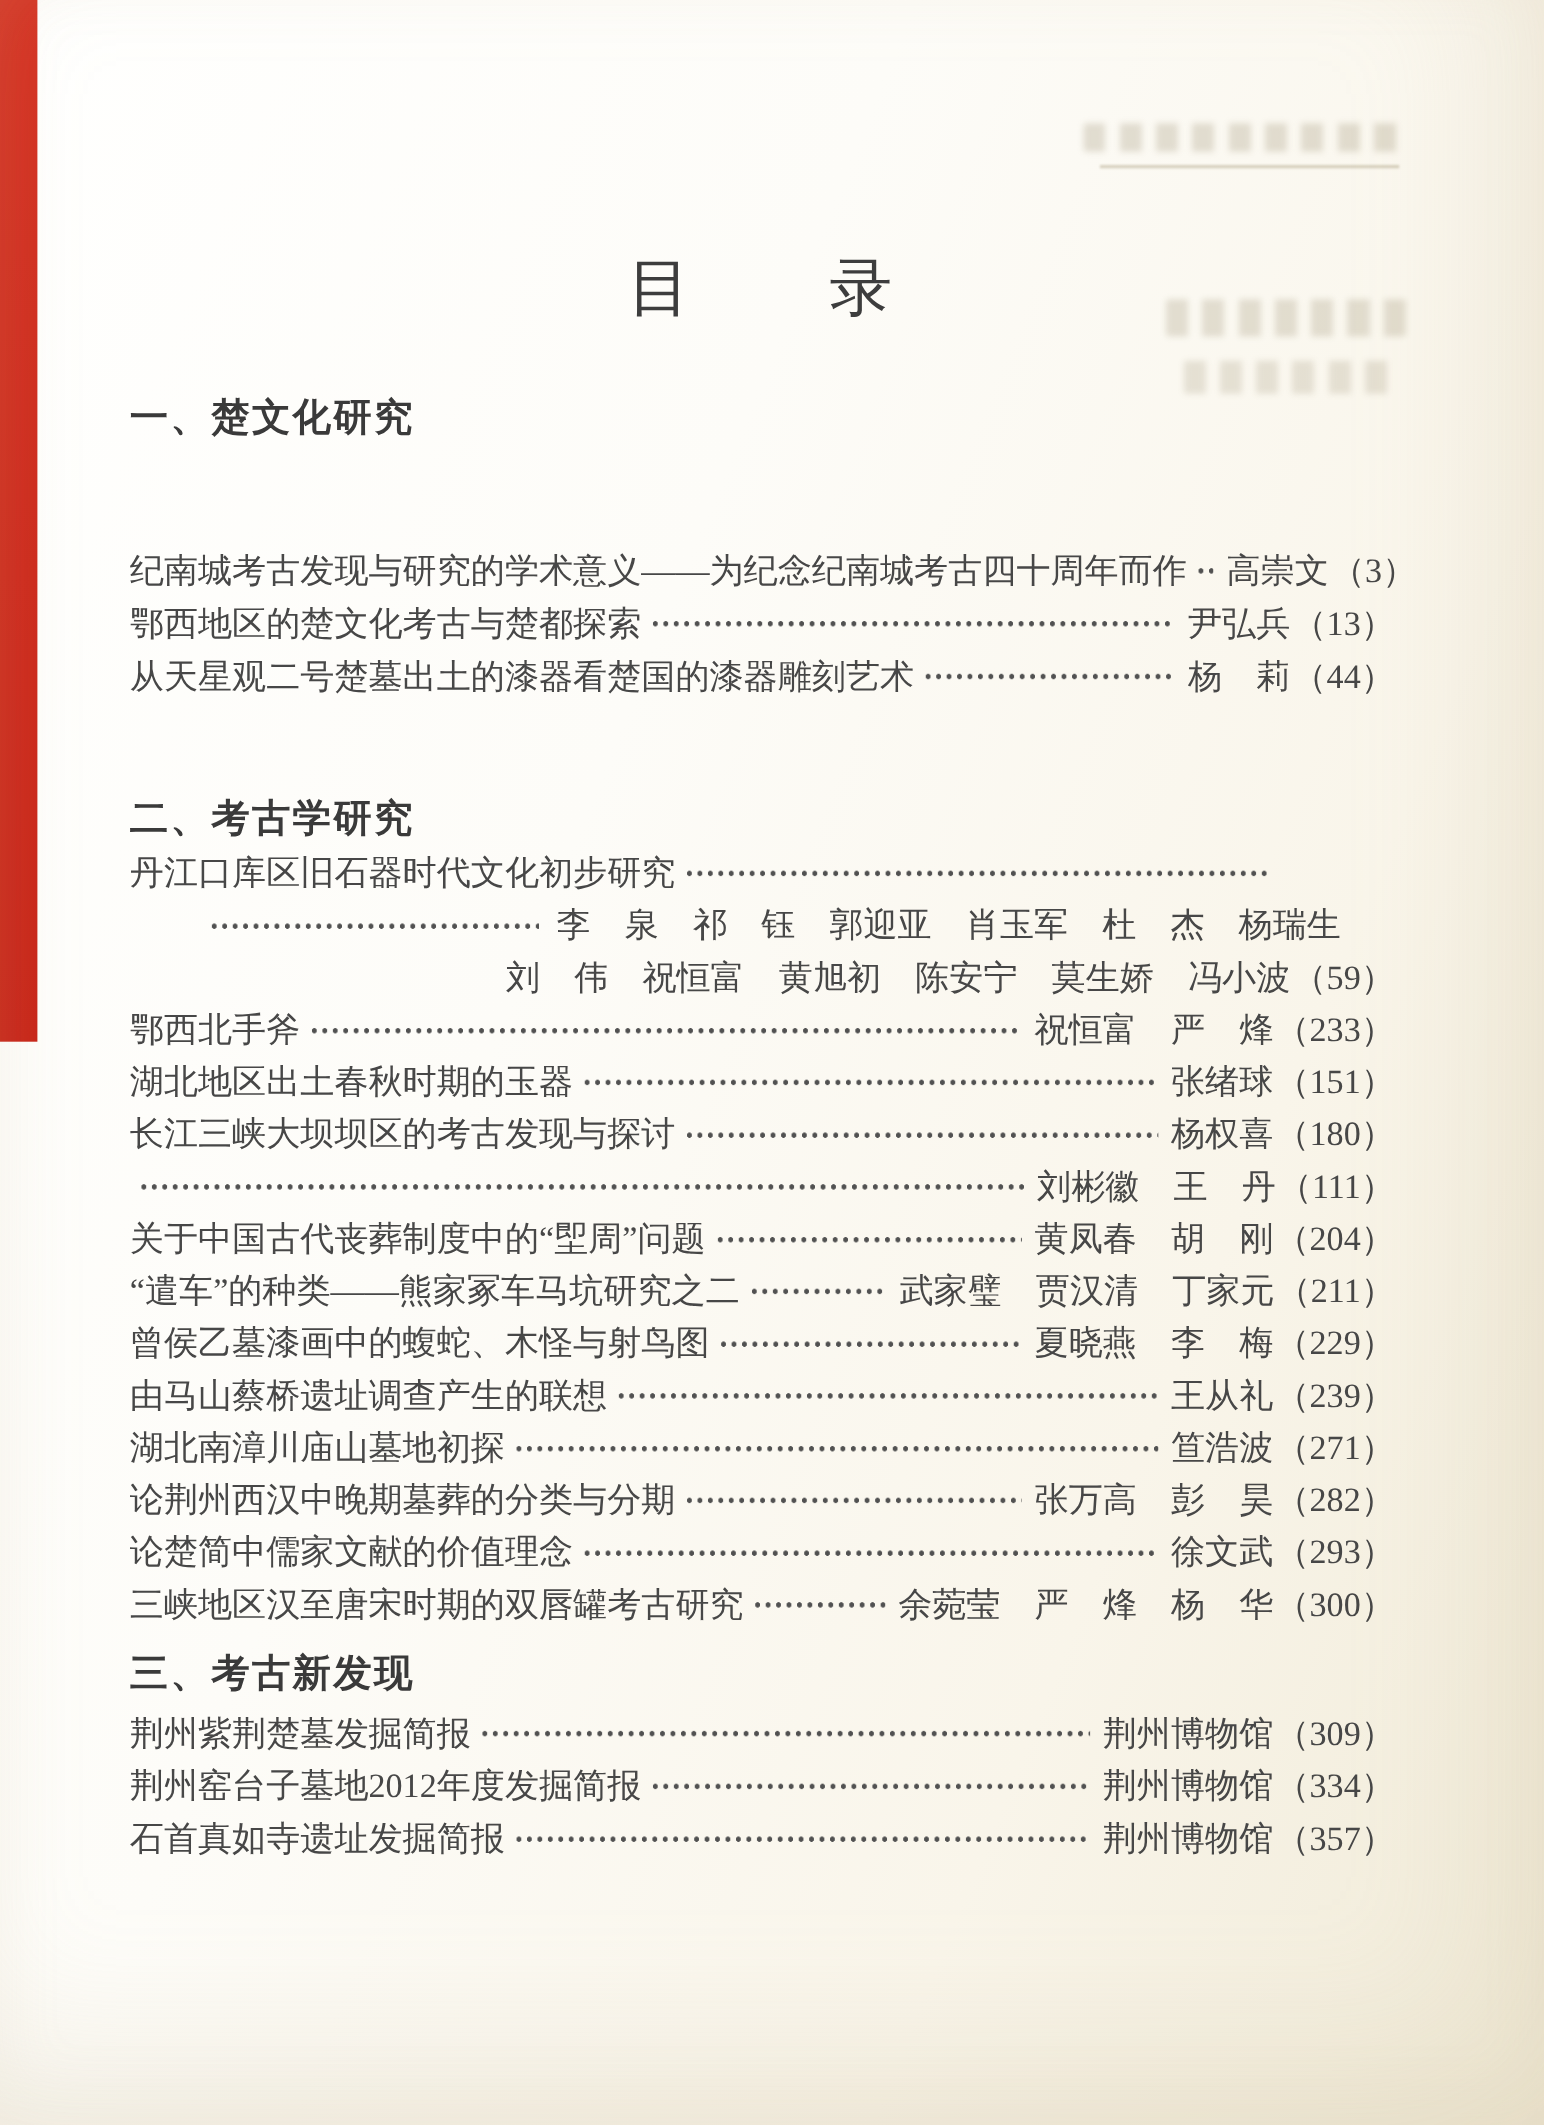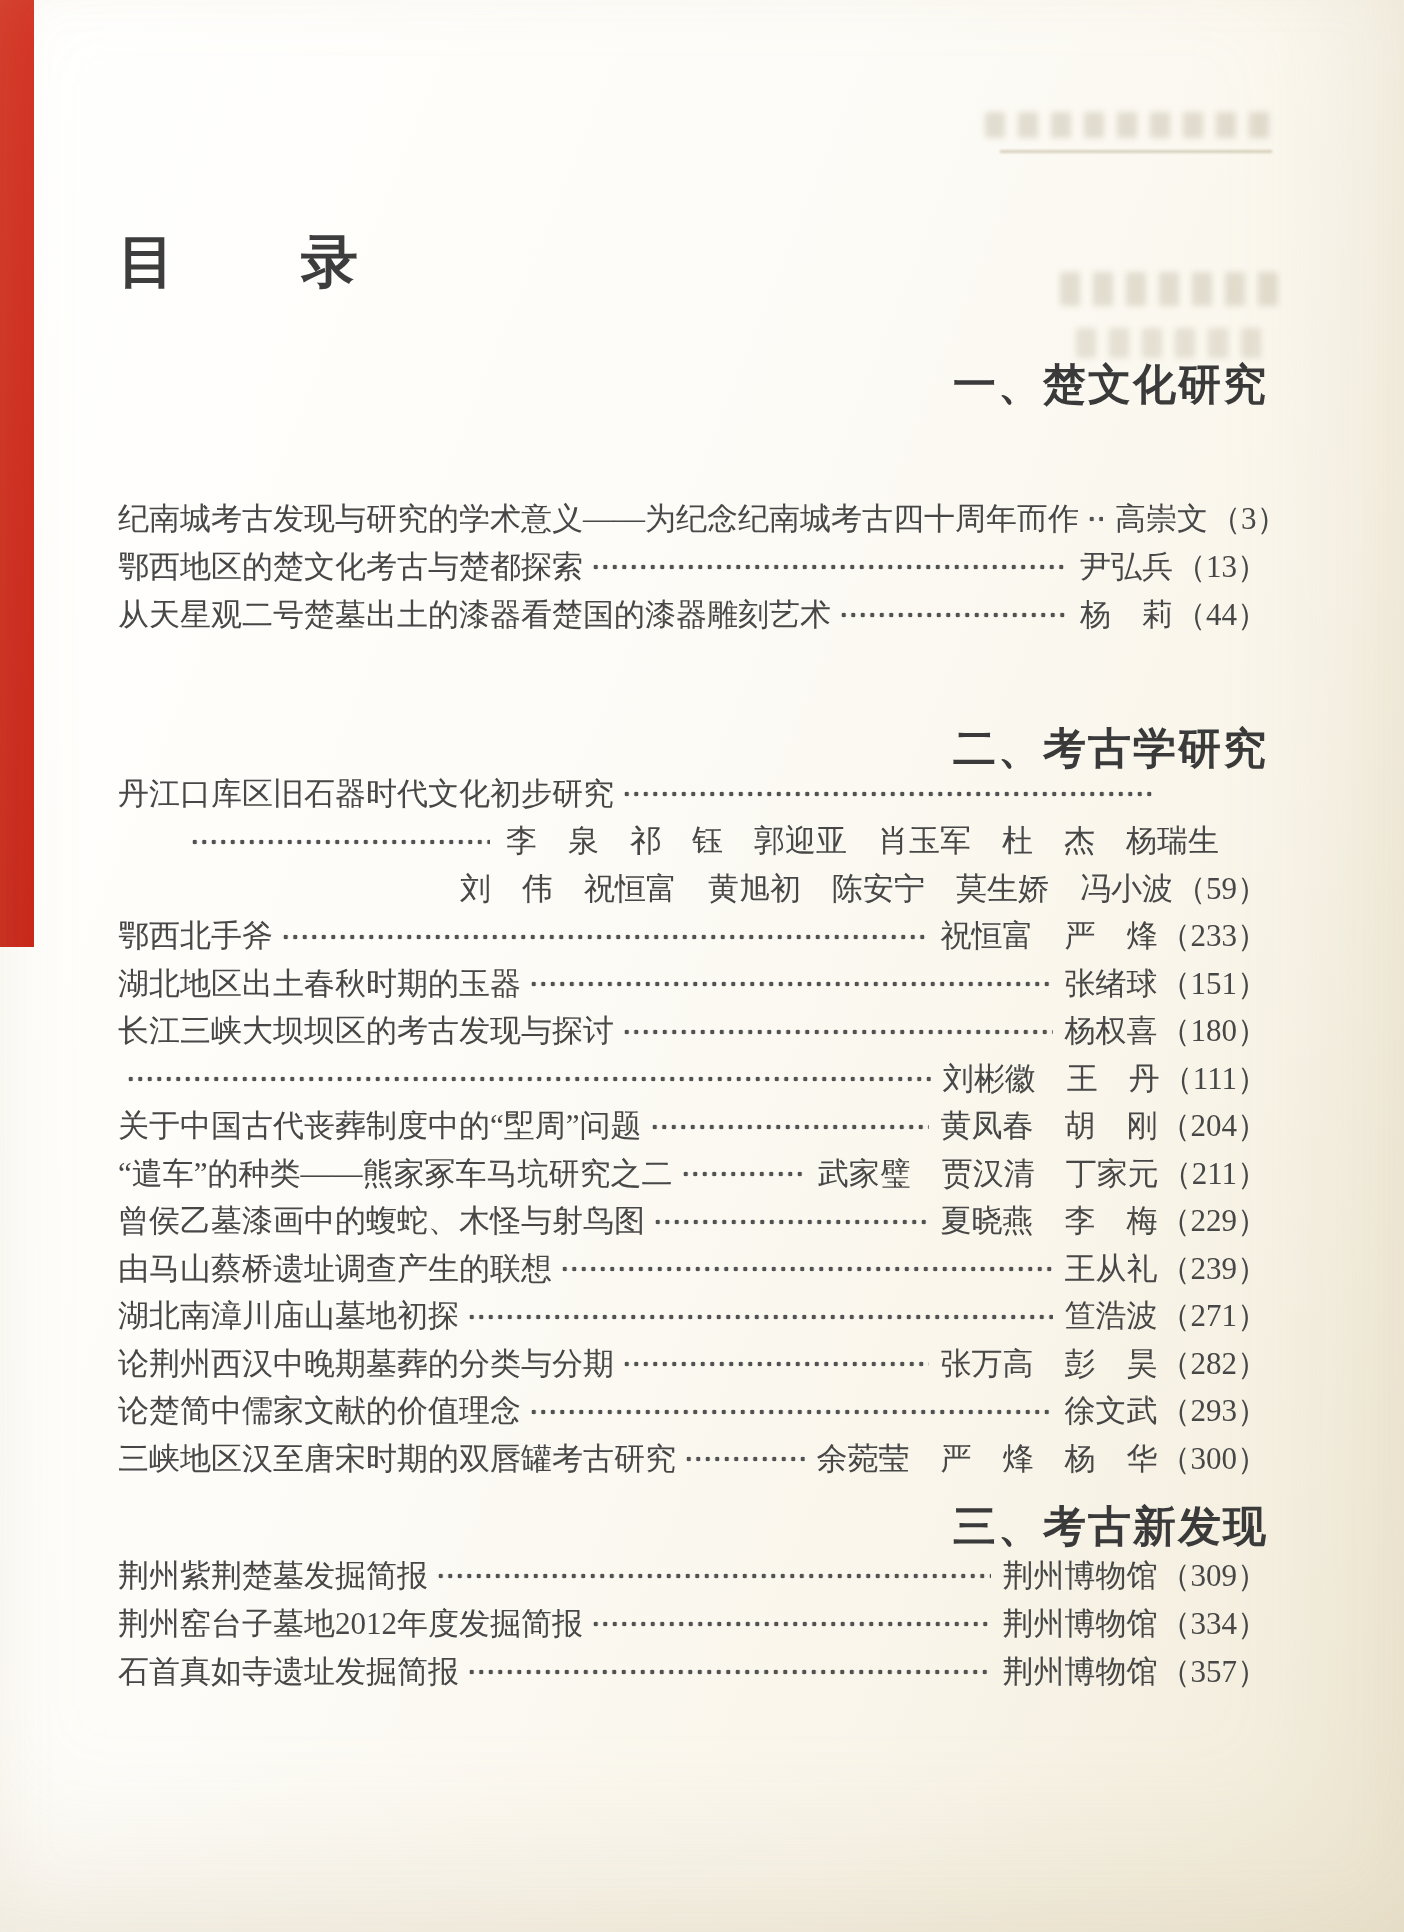--- a/index.html
+++ b/index.html
@@ -13,27 +13,27 @@
   .page::after{
     content:"";position:absolute;inset:0;pointer-events:none;
     box-shadow:inset -50px -70px 130px rgba(203,190,156,.20), inset 0 -20px 60px rgba(203,190,156,.10);
   }
   .red-strip{
     position:absolute;left:0;top:0;width:34px;height:947px;
     background:linear-gradient(180deg,#d53323 0%,#ce2a1c 55%,#c82518 100%);
   }
   .content{position:absolute;left:118px;top:0;width:1150px;color:#474747;}
   .doc-title{
-    position:absolute;top:224px;left:0;width:100%;
-    font-size:57px;font-weight:700;color:#3d3d3d;letter-spacing:4px;
+    position:absolute;top:224px;left:0;width:100%;text-align:center;
+    font-size:57px;font-weight:400;color:#3d3d3d;letter-spacing:4px;
   }
   .sec-heading{
-    position:absolute;left:0;width:100%;text-align:right;
+    position:absolute;left:0;width:100%;text-align:left;
     font-family:"Liberation Sans","DejaVu Sans",sans-serif;
-    font-size:43px;font-weight:700;color:#3a3a3a;letter-spacing:2px;
+    font-size:35px;font-weight:700;color:#3a3a3a;letter-spacing:2px;
   }
   #h1{top:356px}#h2{top:720px}#h3{top:1498px}
   .rows{position:absolute;left:0;width:100%;}
   #rows1{top:495px}#rows2{top:770px}#rows3{top:1552px}
   .row{display:flex;align-items:center;height:48px;font-size:31px;white-space:nowrap;overflow:hidden;}
   #rows2 .row{height:47.5px}
   .t{flex-shrink:0}
   .leader{
     flex:1 1 auto;min-width:16px;height:100%;
     margin:0 12px 0 8px;

